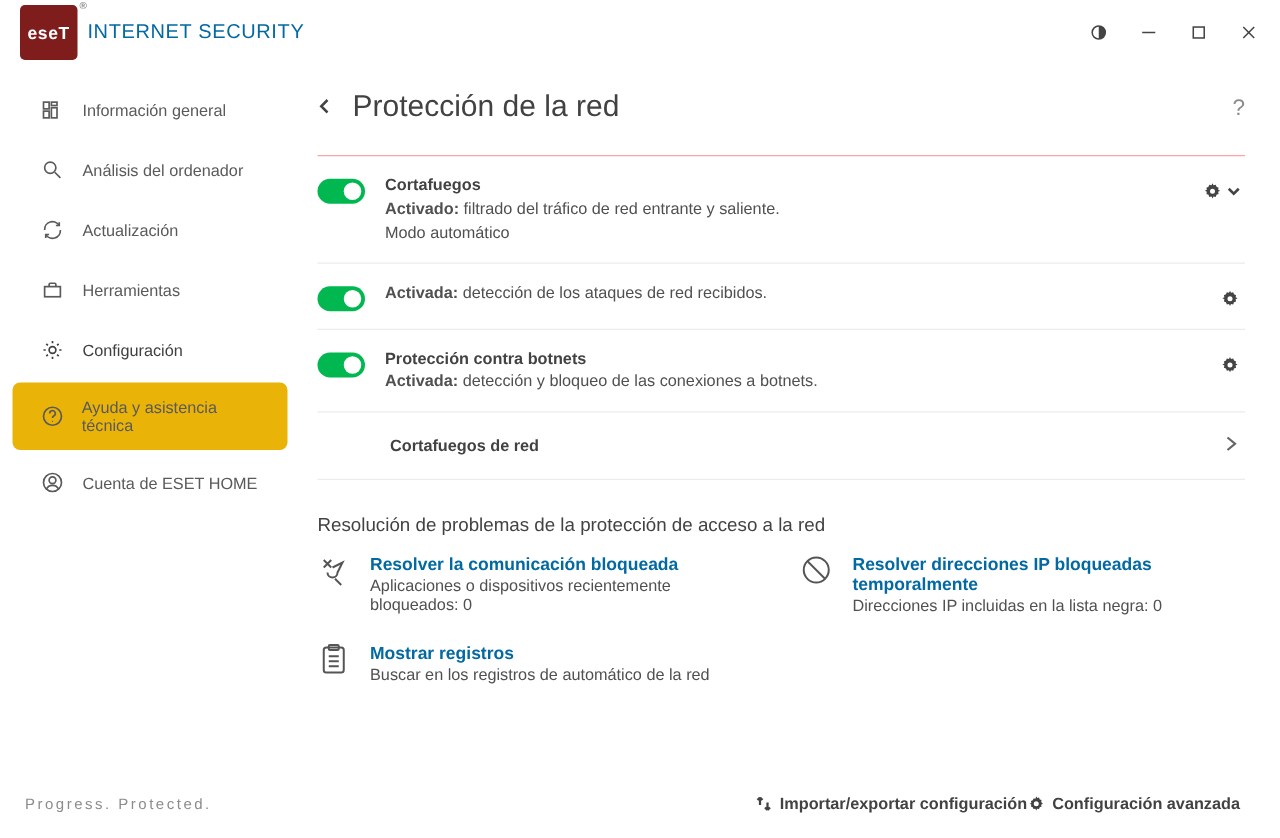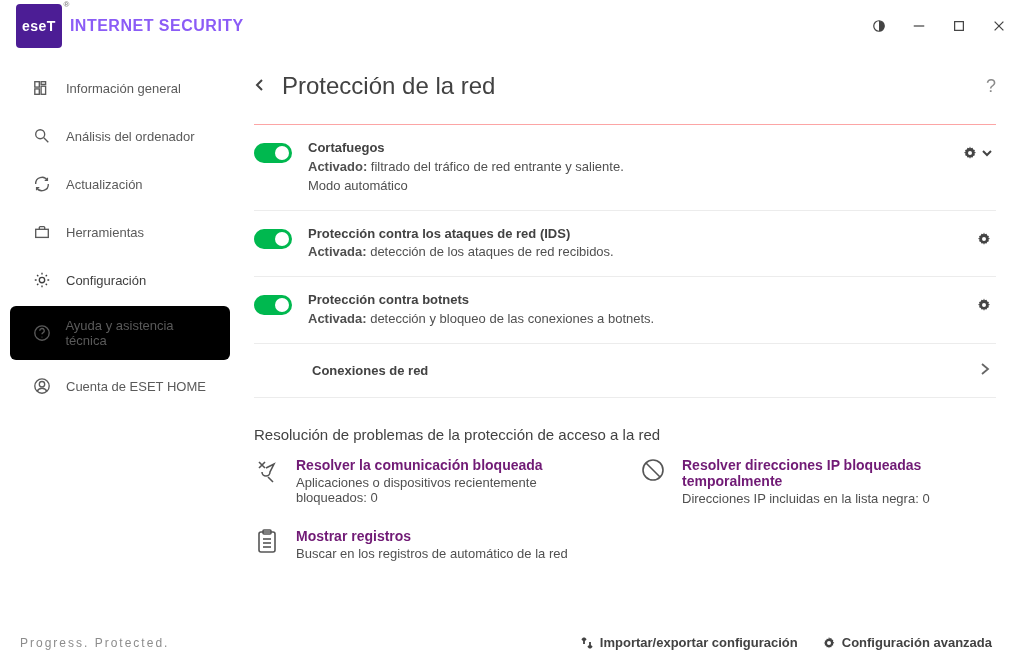--- a/index.html
+++ b/index.html
@@ -21,42 +21,42 @@
     align-items: center;
     height: 52px;
     padding: 0 16px;
   }
   .logo-wrap {
     display: flex;
     align-items: center;
     gap: 8px;
   }
   .logo-badge {
-    background: #4c1d95;
+    background: #7f1d1d;
     color: #fff;
     font-weight: bold;
     font-size: 14px;
     letter-spacing: 0.5px;
     padding: 14px 6px;
     border-radius: 4px;
     position: relative;
     font-family: Arial, sans-serif;
   }
   .logo-badge::after{
     content:"®";
     position:absolute;
     top:-4px; right:-8px;
     font-size:8px;
     color:#888;
   }
   .logo-text {
-    color: #8b5cf6;
+    color: #0369a1;
     font-size: 16px;
     letter-spacing: 0.5px;
-    font-weight: 700;
+    font-weight: 400;
   }
   .win-controls {
     margin-left: auto;
     display: flex;
     gap: 22px;
     align-items: center;
   }
   .win-btn {
     width: 18px; height: 18px;
     display: flex; align-items: center; justify-content: center;
@@ -81,21 +81,21 @@
     display: flex;
     align-items: center;
     gap: 14px;
     padding: 12px 16px 12px 22px;
     color: #5a5a5a;
     cursor: pointer;
     border-radius: 6px;
     margin: 2px 10px;
   }
   .nav-item.active { color: #404040; }
-  .nav-item.hover { background: #000000; }
+  .nav-item.hover { background: #eab308; }
   .nav-icon { width: 20px; height: 20px; display:flex; align-items:center; justify-content:center; }
   .nav-icon svg { width: 18px; height: 18px; stroke: currentColor; stroke-width: 1.5; fill: none; }
 
   .sidebar-footer {
     margin-top: auto;
     padding: 0 20px 20px 20px;
     color: #8c8c8c;
     font-size: 12px;
     letter-spacing: 2px;
   }
@@ -178,28 +178,27 @@
     column-gap: 30px;
     row-gap: 22px;
   }
   .card{
     display:flex;
     gap:14px;
     align-items:flex-start;
   }
   .card-icon{ width:28px; height:28px; flex-shrink:0; color:#555; }
   .card-icon svg{ width:26px; height:26px; stroke:#555; stroke-width:1.6; fill:none;}
-  .card-title{ color:#701a75; font-weight:600; font-size:14px; cursor:pointer;}
+  .card-title{ color:#0369a1; font-weight:600; font-size:14px; cursor:pointer;}
   .card-desc{ color:#505050; margin-top:2px; font-size:13px;}
 
   .footer{
     margin-top:auto;
     display:flex;
     justify-content:flex-end;
-    gap:24px;
     padding:14px 4px 10px 4px;
     font-size:13px;
   }
   .footer-item{ display:flex; align-items:center; gap:6px; cursor:pointer; color:#424242; font-weight:600;}
   .footer-item svg{ width:14px;height:14px; stroke:#424242; stroke-width:1.8; fill:none;}
   .footer-item.gear svg{ fill:#424242; stroke:none; }
 </style>
 </head>
 <body>
 
@@ -335,21 +334,20 @@
             </svg>
           <span class="chev-down"><svg viewBox="0 0 10 10">
                 <polyline points="1,3 5,7 9,3"></polyline>
               </svg></span>
         </div>
       </div>
 
       <div class="row">
         <div class="toggle"></div>
         <div class="row-text">
-          <div class="row-title">Protección contra los ataques de red (IDS)</div>
           <div class="row-desc"><strong>Activada:</strong> <span>detección de los ataques de red recibidos.</span></div>
         </div>
         <div class="row-action">
           <svg viewBox="0 0 20 20">
               <path d="M10 12.5 a2.5 2.5 0 1 0 0-5 a2.5 2.5 0 0 0 0 5z M10 2 l1 2 l2.2-.5 l.8 2.1 l2.1.8 l-.5 2.2 l2 1 l-2 1 l.5 2.2 l-2.1.8 l-.8 2.1 l-2.2-.5 l-1 2 l-1-2 l-2.2.5 l-.8-2.1 l-2.1-.8 l.5-2.2 l-2-1 l2-1 l-.5-2.2 l2.1-.8 l.8-2.1 l2.2.5 z" fill="#444" stroke="none"></path>
             </svg>
         </div>
       </div>
 
       <div class="row">
@@ -359,21 +357,21 @@
           <div class="row-desc"><strong>Activada:</strong> <span>detección y bloqueo de las conexiones a botnets.</span></div>
         </div>
         <div class="row-action">
           <svg viewBox="0 0 20 20">
               <path d="M10 12.5 a2.5 2.5 0 1 0 0-5 a2.5 2.5 0 0 0 0 5z M10 2 l1 2 l2.2-.5 l.8 2.1 l2.1.8 l-.5 2.2 l2 1 l-2 1 l.5 2.2 l-2.1.8 l-.8 2.1 l-2.2-.5 l-1 2 l-1-2 l-2.2.5 l-.8-2.1 l-2.1-.8 l.5-2.2 l-2-1 l2-1 l-.5-2.2 l2.1-.8 l.8-2.1 l2.2.5 z" fill="#444" stroke="none"></path>
             </svg>
         </div>
       </div>
 
       <div class="row link-row">
-        <span class="row-title">Conexiones de red</span>
+        <span class="row-title">Cortafuegos de red</span>
         <span class="chev-right">
           <svg viewBox="0 0 14 14">
               <polyline points="4,2 10,7 4,12"></polyline>
             </svg>
         </span>
       </div>
     </div>
 
     <div class="troubleshoot-title">Resolución de problemas de la protección de acceso a la red</div>
 

